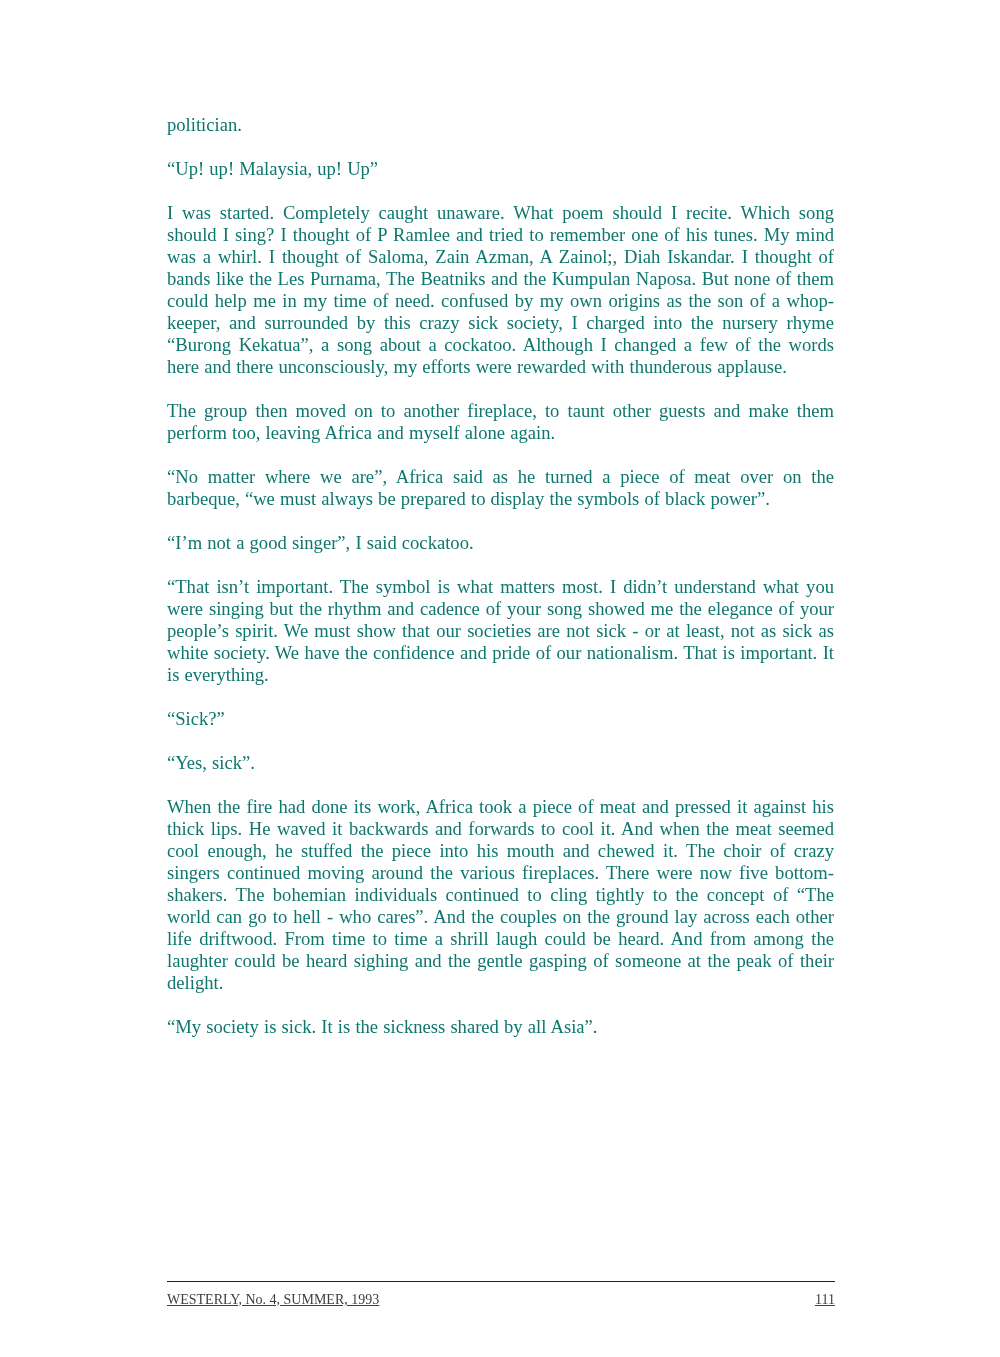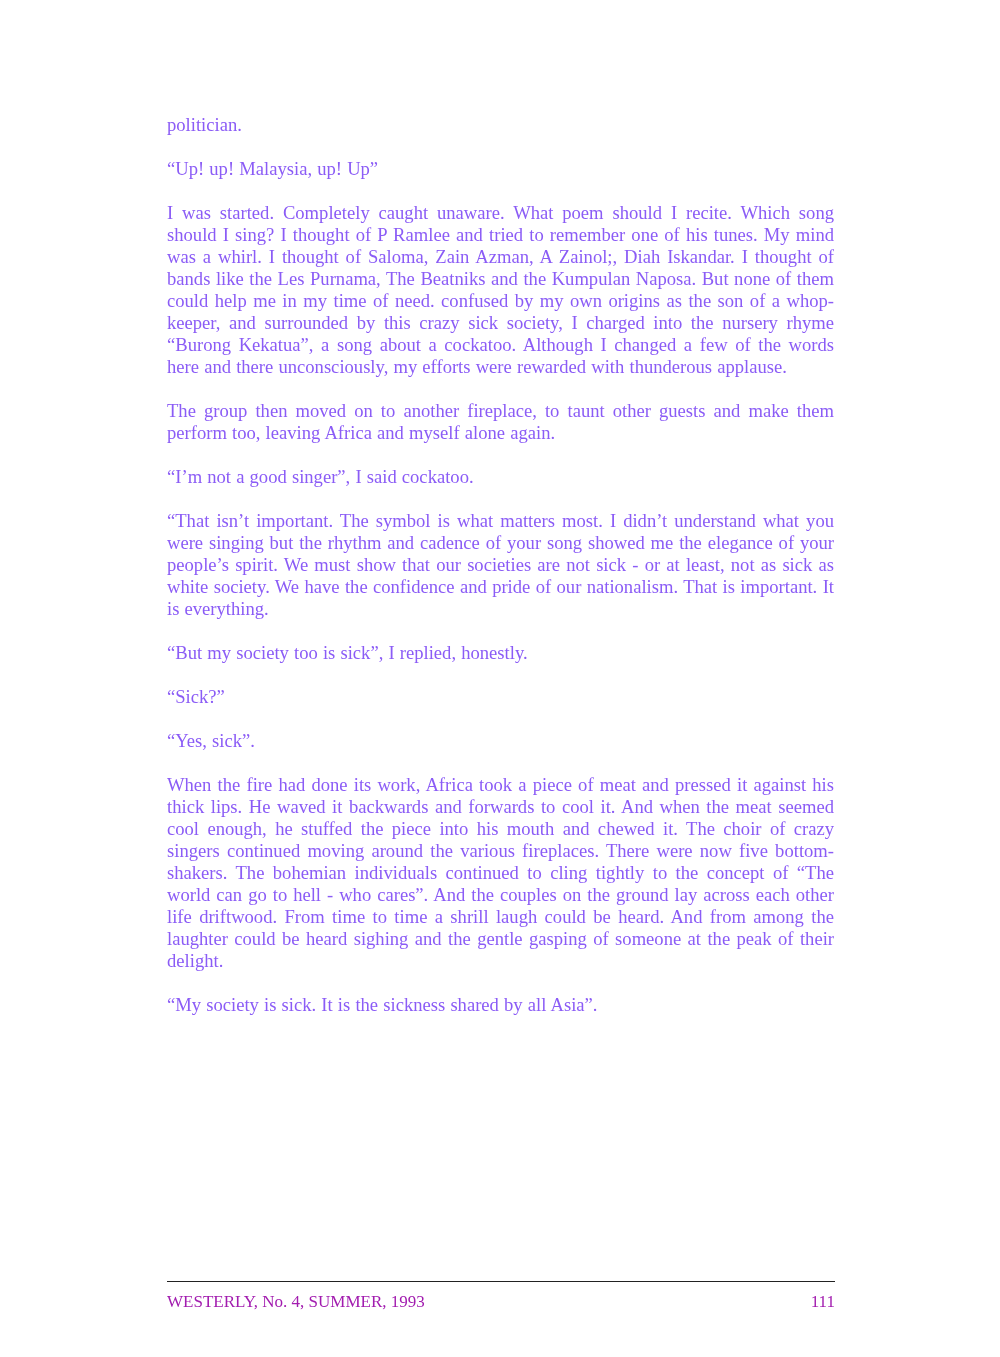--- a/index.html
+++ b/index.html
@@ -5,21 +5,21 @@
     html, body { margin: 0; padding: 0; background: #ffffff; }
     body { width: 1000px; height: 1357px; position: relative; overflow: hidden; }
     .page {
       position: absolute;
       left: 167px;
       top: 114px;
       width: 667px;
       font-family: "Liberation Serif", "DejaVu Serif", serif;
       font-size: 18.6px;
       line-height: 22px;
-      color: #8b5cf6;
+      color: #0f766e;
     }
     .para {
       margin: 0 0 22px 0;
       text-align: justify;
       word-spacing: 0.5px;
     }
     .para.last { margin-bottom: 0; }
     .footer-rule {
       position: absolute;
       left: 167px;
@@ -29,35 +29,36 @@
       border-top: 1.5px solid #222222;
     }
     .footer {
       position: absolute;
       left: 167px;
       top: 1292px;
       width: 668px;
       display: flex;
       justify-content: space-between;
       font-family: "Liberation Serif", "DejaVu Serif", serif;
-      font-size: 17px;
-      color: #a21caf;
+      font-size: 14px;
+      color: #404040;
+      text-decoration: underline;
     }
   </style>
 </head>
 <body>
 
 <div class="page">
   <p class="para">politician.</p>
   <p class="para">“Up! up! Malaysia, up!  Up”</p>
   <p class="para">I was started.  Completely caught unaware.  What poem should I recite.  Which song should I sing?  I thought of P Ramlee and tried to remember one of his tunes.  My mind was a whirl.  I thought of Saloma, Zain Azman, A Zainol;, Diah Iskandar.  I thought of bands like the Les Purnama, The Beatniks and the Kumpulan Naposa.  But none of them could help me in my time of need. confused by my own origins as the son of a whop-keeper, and surrounded by this crazy sick society, I charged into the nursery rhyme “Burong Kekatua”, a song about a cockatoo.  Although I changed a few of the words here and there unconsciously, my efforts were rewarded with thunderous applause.</p>
   <p class="para">The group then moved on to another fireplace, to taunt other guests and make them perform too, leaving Africa and myself alone again.</p>
+  <p class="para">“No matter where we are”, Africa said as he turned a piece of meat over on the barbeque, “we must always be prepared to display the symbols of black power”.</p>
   <p class="para">“I’m not a good singer”, I said cockatoo.</p>
   <p class="para">“That isn’t important.  The symbol is what matters most.  I didn’t understand what you were singing but the rhythm and cadence of your song showed me the elegance of your people’s spirit.  We must show that our societies are not sick - or at least, not as sick as white society.  We have the confidence and pride of our nationalism.  That is important.  It is everything.</p>
-  <p class="para">“But my society too is sick”, I replied, honestly.</p>
   <p class="para">“Sick?”</p>
   <p class="para">“Yes, sick”.</p>
   <p class="para">When the fire had done its work, Africa took a piece of meat and pressed it against his thick lips.  He waved it backwards and forwards to cool it.  And when the meat seemed cool enough, he stuffed the piece into his mouth and chewed it.  The choir of crazy singers continued moving around the various fireplaces.  There were now five bottom-shakers.  The bohemian individuals continued to cling tightly to the concept of “The world can go to hell - who cares”.  And the couples on the ground lay across each other life driftwood. From time to time a shrill laugh could be heard.  And from among the laughter could be heard sighing and the gentle gasping of someone at the peak of their delight.</p>
   <p class="para last">“My society is sick.  It is the sickness shared by all Asia”.</p>
 </div>
 
 <div class="footer-rule"></div>
 <div class="footer">
   <span>WESTERLY, No. 4, SUMMER, 1993</span>
   <span>111</span>

